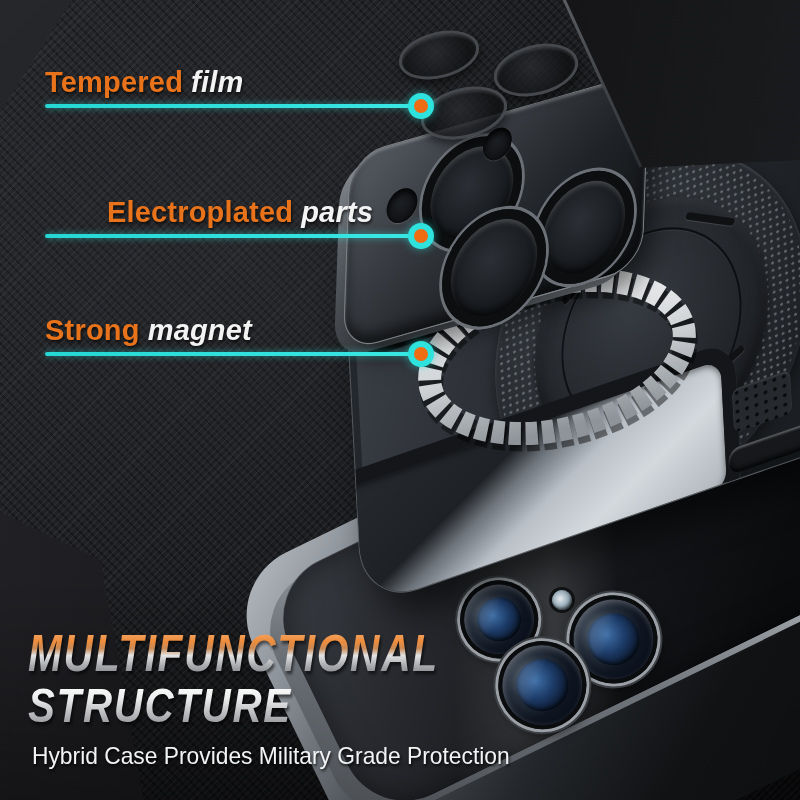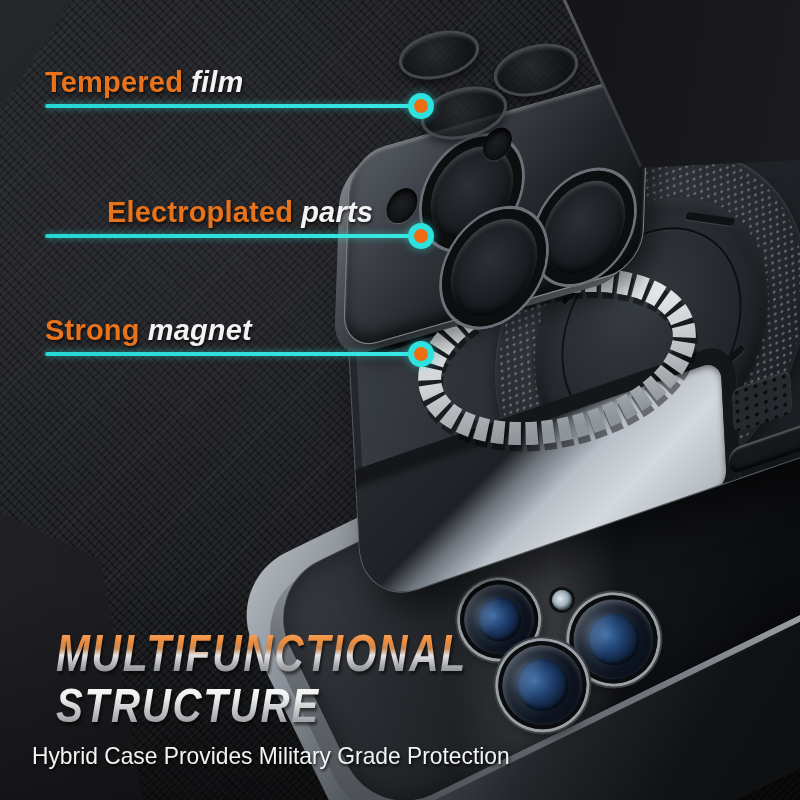--- a/index.html
+++ b/index.html
@@ -140,21 +140,21 @@
   .callout-line{position:absolute;left:0;top:38px;width:376px;height:4px;border-radius:2px;
     background:linear-gradient(90deg,#25D8D4,#3AE8E4);
     box-shadow:0 0 7px rgba(46,226,221,0.55);}
   .callout-dot{position:absolute;left:363px;top:27px;width:26px;height:26px;border-radius:50%;
     background:#2EE2DD;box-shadow:0 0 9px rgba(46,226,221,0.55);}
   .callout-dot-core{position:absolute;left:6px;top:6px;width:14px;height:14px;border-radius:50%;
     background:#EE6C12;}
   .co1{top:66px;} .co2{top:196px;text-align:center;} .co3{top:314px;} .co4{top:468px;}
 
   
-  .title-block{left:28px;top:628px;z-index:20;margin-left:28px;}
+  .title-block{left:28px;top:628px;z-index:20;}
   .t-line{font-weight:bold;font-style:italic;line-height:1.0;letter-spacing:2px;white-space:nowrap;
     transform-origin:left center;color:transparent;-webkit-text-fill-color:transparent;
     -webkit-background-clip:text;background-clip:text;
     filter:drop-shadow(2px 3px 1.5px rgba(0,0,0,0.55));}
   .t1{font-size:51px;transform:scaleX(0.80);
     background-image:linear-gradient(180deg,#f7b377 0%,#ee8c3c 26%,#c98a55 40%,#e3e3e4 54%,#a9abae 74%,#74767a 100%);}
   .t2{font-size:48px;margin-top:3px;transform:scaleX(0.84);
     background-image:linear-gradient(180deg,#ffffff 0%,#eceded 34%,#b9bbbe 66%,#85878a 100%);}
   .subtitle{left:32px;top:742px;z-index:20;font-size:24px;color:#F2F3F4;white-space:nowrap;
     transform-origin:left center;transform:scaleX(0.95);

